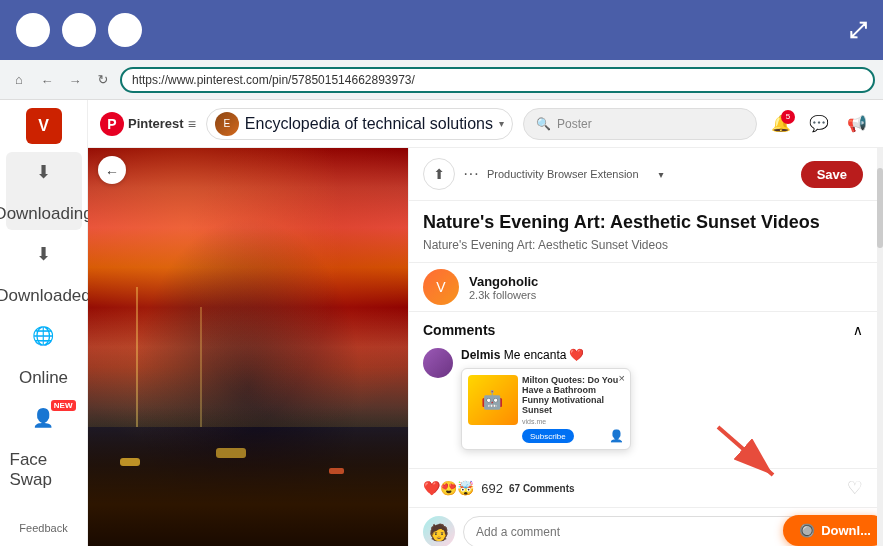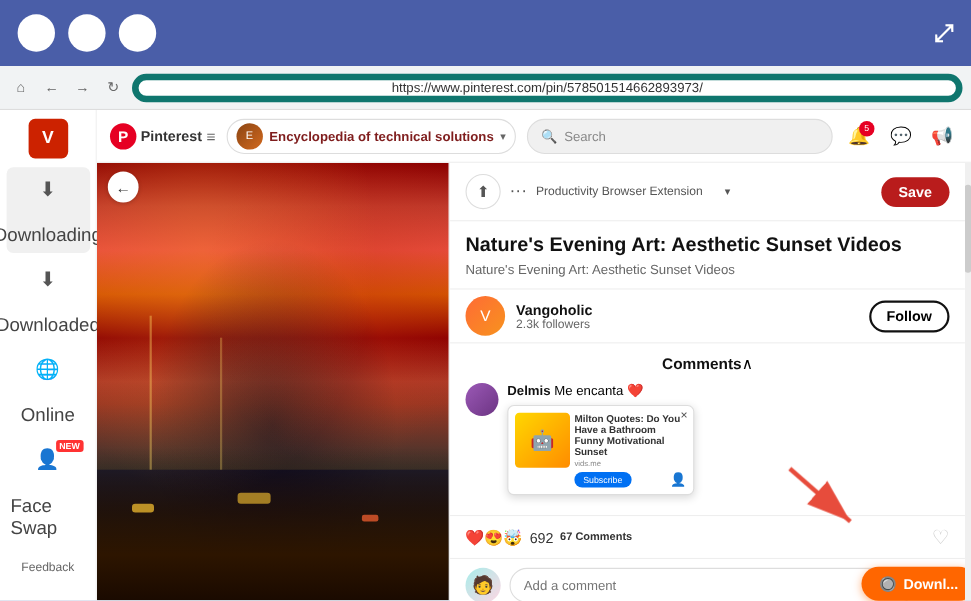--- a/index.html
+++ b/index.html
@@ -67,29 +67,28 @@
       align-items: center;
       justify-content: center;
       color: #666;
       font-size: 13px;
       cursor: pointer;
       border-radius: 3px;
     }
     .address-bar {
       flex: 1;
       height: 26px;
-      border: 6px solid #0f766e;
+      border: 2px solid #0f766e;
       border-radius: 13px;
       background: white;
       padding: 0 10px;
       font-size: 12px;
       color: #333;
       display: flex;
       align-items: center;
-      justify-content: center;
     }
 
     
     .main-area {
       flex: 1;
       display: flex;
       overflow: hidden;
     }
 
     
@@ -160,21 +159,21 @@
       right: 6px;
       background: #ff3333;
       color: white;
       font-size: 8px;
       padding: 1px 3px;
       border-radius: 3px;
       font-weight: bold;
     }
     .sidebar-feedback {
       margin-top: auto;
-      margin-bottom: 24px;
+      margin-bottom: 12px;
       font-size: 11px;
       color: #666;
       cursor: pointer;
     }
 
     
     .pinterest-content {
       flex: 1;
       overflow: hidden;
       display: flex;
@@ -230,23 +229,23 @@
       height: 24px;
       border-radius: 50%;
       background: linear-gradient(135deg, #8B4513, #D2691E);
       display: flex;
       align-items: center;
       justify-content: center;
       font-size: 10px;
       color: white;
     }
     .profile-name {
-      font-size: 12px;
-      color: #7f1d1d;
-      font-weight: 700;
+      font-size: 16px;
+      color: #0f172a;
+      font-weight: 400;
     }
     .search-bar {
       flex: 1;
       height: 32px;
       border: 1px solid #ddd;
       border-radius: 16px;
       background: #f0f0f0;
       padding: 0 12px;
       font-size: 12px;
       color: #888;
@@ -439,21 +438,21 @@
     }
 
     
     .comments-section {
       border-top: 1px solid #eee;
       padding: 10px 14px;
     }
     .comments-header {
       display: flex;
       align-items: center;
-      justify-content: center;
+      justify-content: space-between;
       margin-bottom: 10px;
     }
     .comments-title {
       font-size: 14px;
       font-weight: bold;
       color: #111;
     }
     .comment-row {
       display: flex;
       gap: 8px;
@@ -671,21 +670,21 @@
           </div>
           <div class="profile-area">
             <div class="profile-avatar">
               <span>E</span>
             </div>
             <span class="profile-name">Encyclopedia of technical solutions</span>
             <span style="font-size:10px;color:#666;">▾</span>
           </div>
           <div class="search-bar">
             <span style="font-size:12px;color:#888;">🔍</span>
-            <span style="font-size:12px;color:#888;">Search</span>
+            <span style="font-size:12px;color:#888;">Poster</span>
           </div>
           <div class="header-icons">
             <div class="header-icon">
               🔔
               <span class="notif-badge">5</span>
             </div>
             <div class="header-icon">💬</div>
             <div class="header-icon">📢</div>
           </div>
         </div>
@@ -723,21 +722,20 @@
 
             <div class="pin-title">Nature's Evening Art: Aesthetic Sunset Videos</div>
             <div class="pin-subtitle">Nature's Evening Art: Aesthetic Sunset Videos</div>
 
             <div class="pinner-row">
               <div class="pinner-avatar">V</div>
               <div class="pinner-info">
                 <div class="pinner-name">Vangoholic</div>
                 <div class="pinner-followers">2.3k followers</div>
               </div>
-              <button class="follow-btn">Follow</button>
             </div>
 
             <div class="comments-section">
               <div class="comments-header">
                 <span class="comments-title">Comments</span>
                 <span style="font-size:14px;cursor:pointer;">∧</span>
               </div>
 
               <div class="comment-row">
                 <div class="comment-avatar" style="background: linear-gradient(135deg, #9b59b6, #6c3483);"></div>

